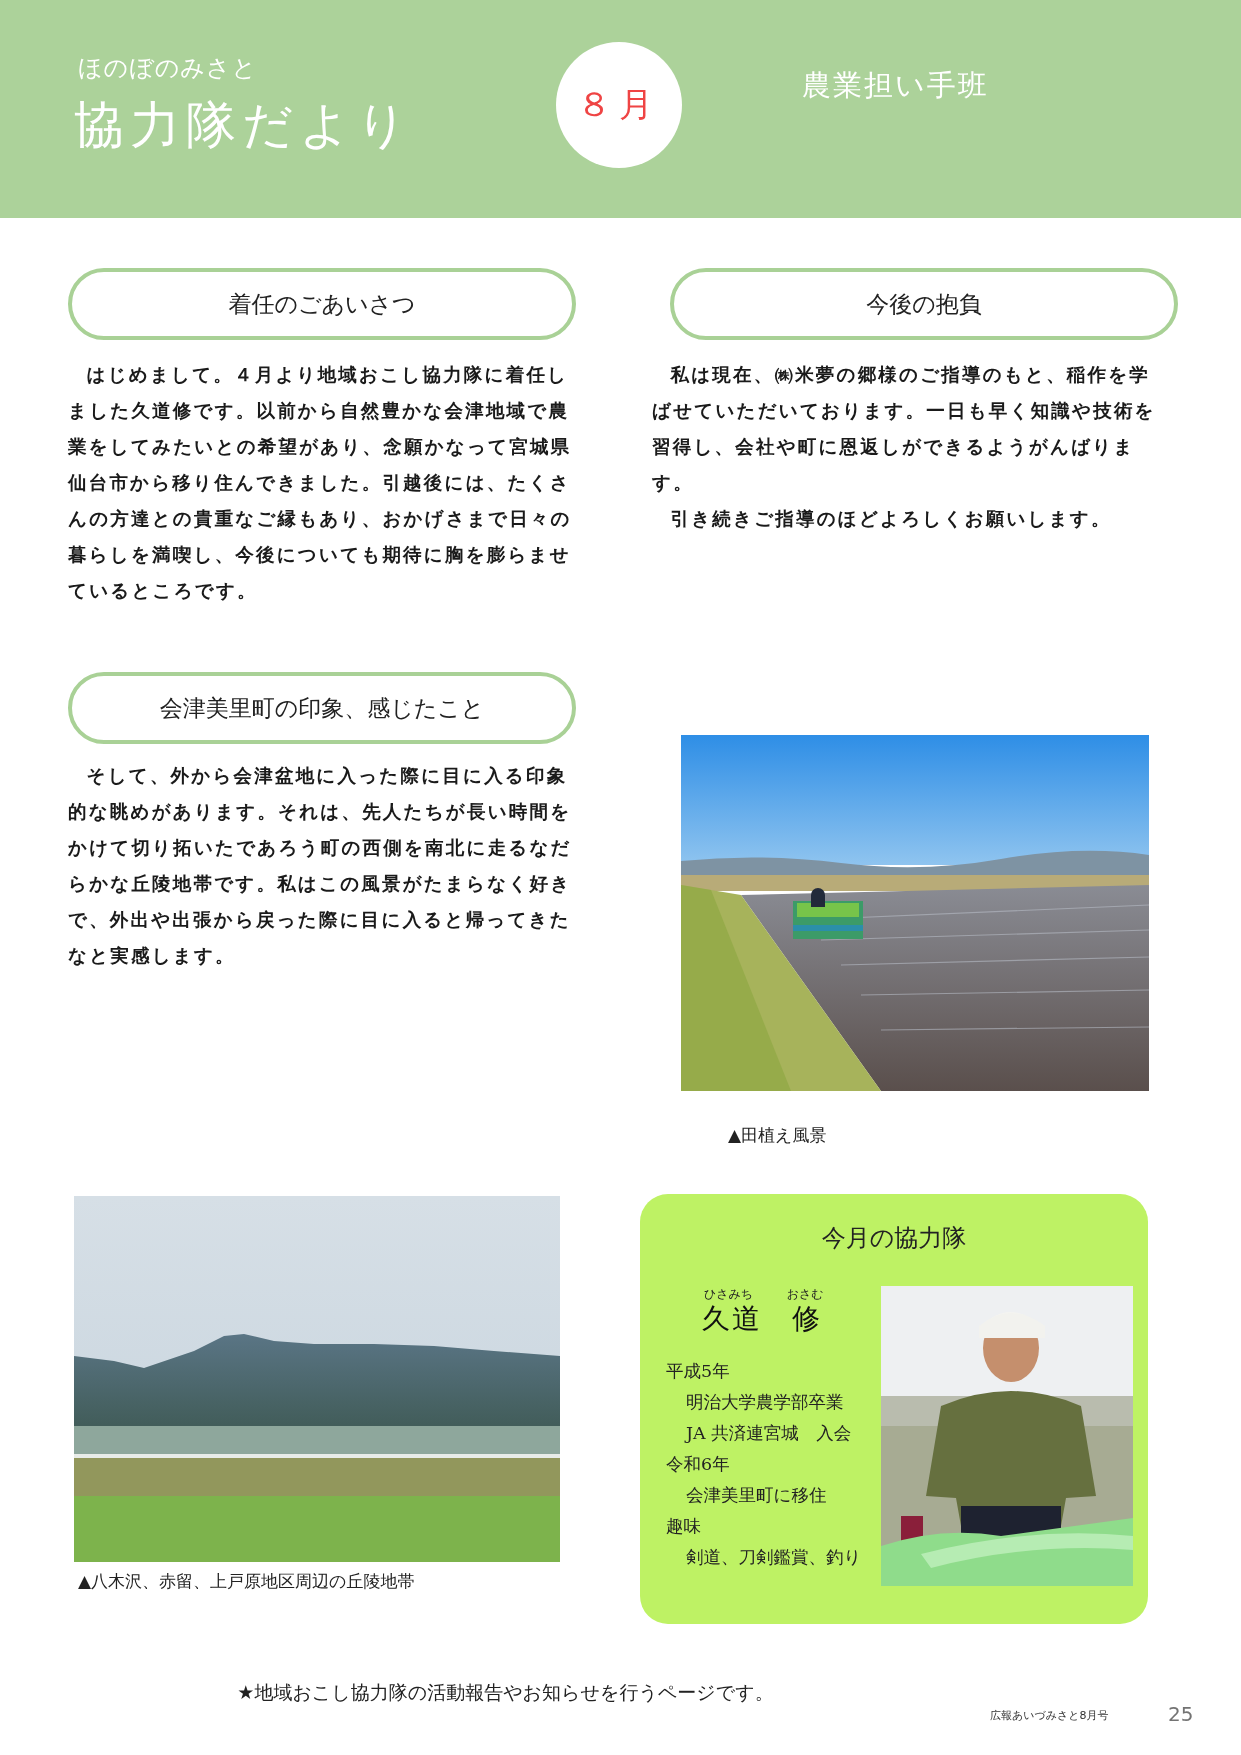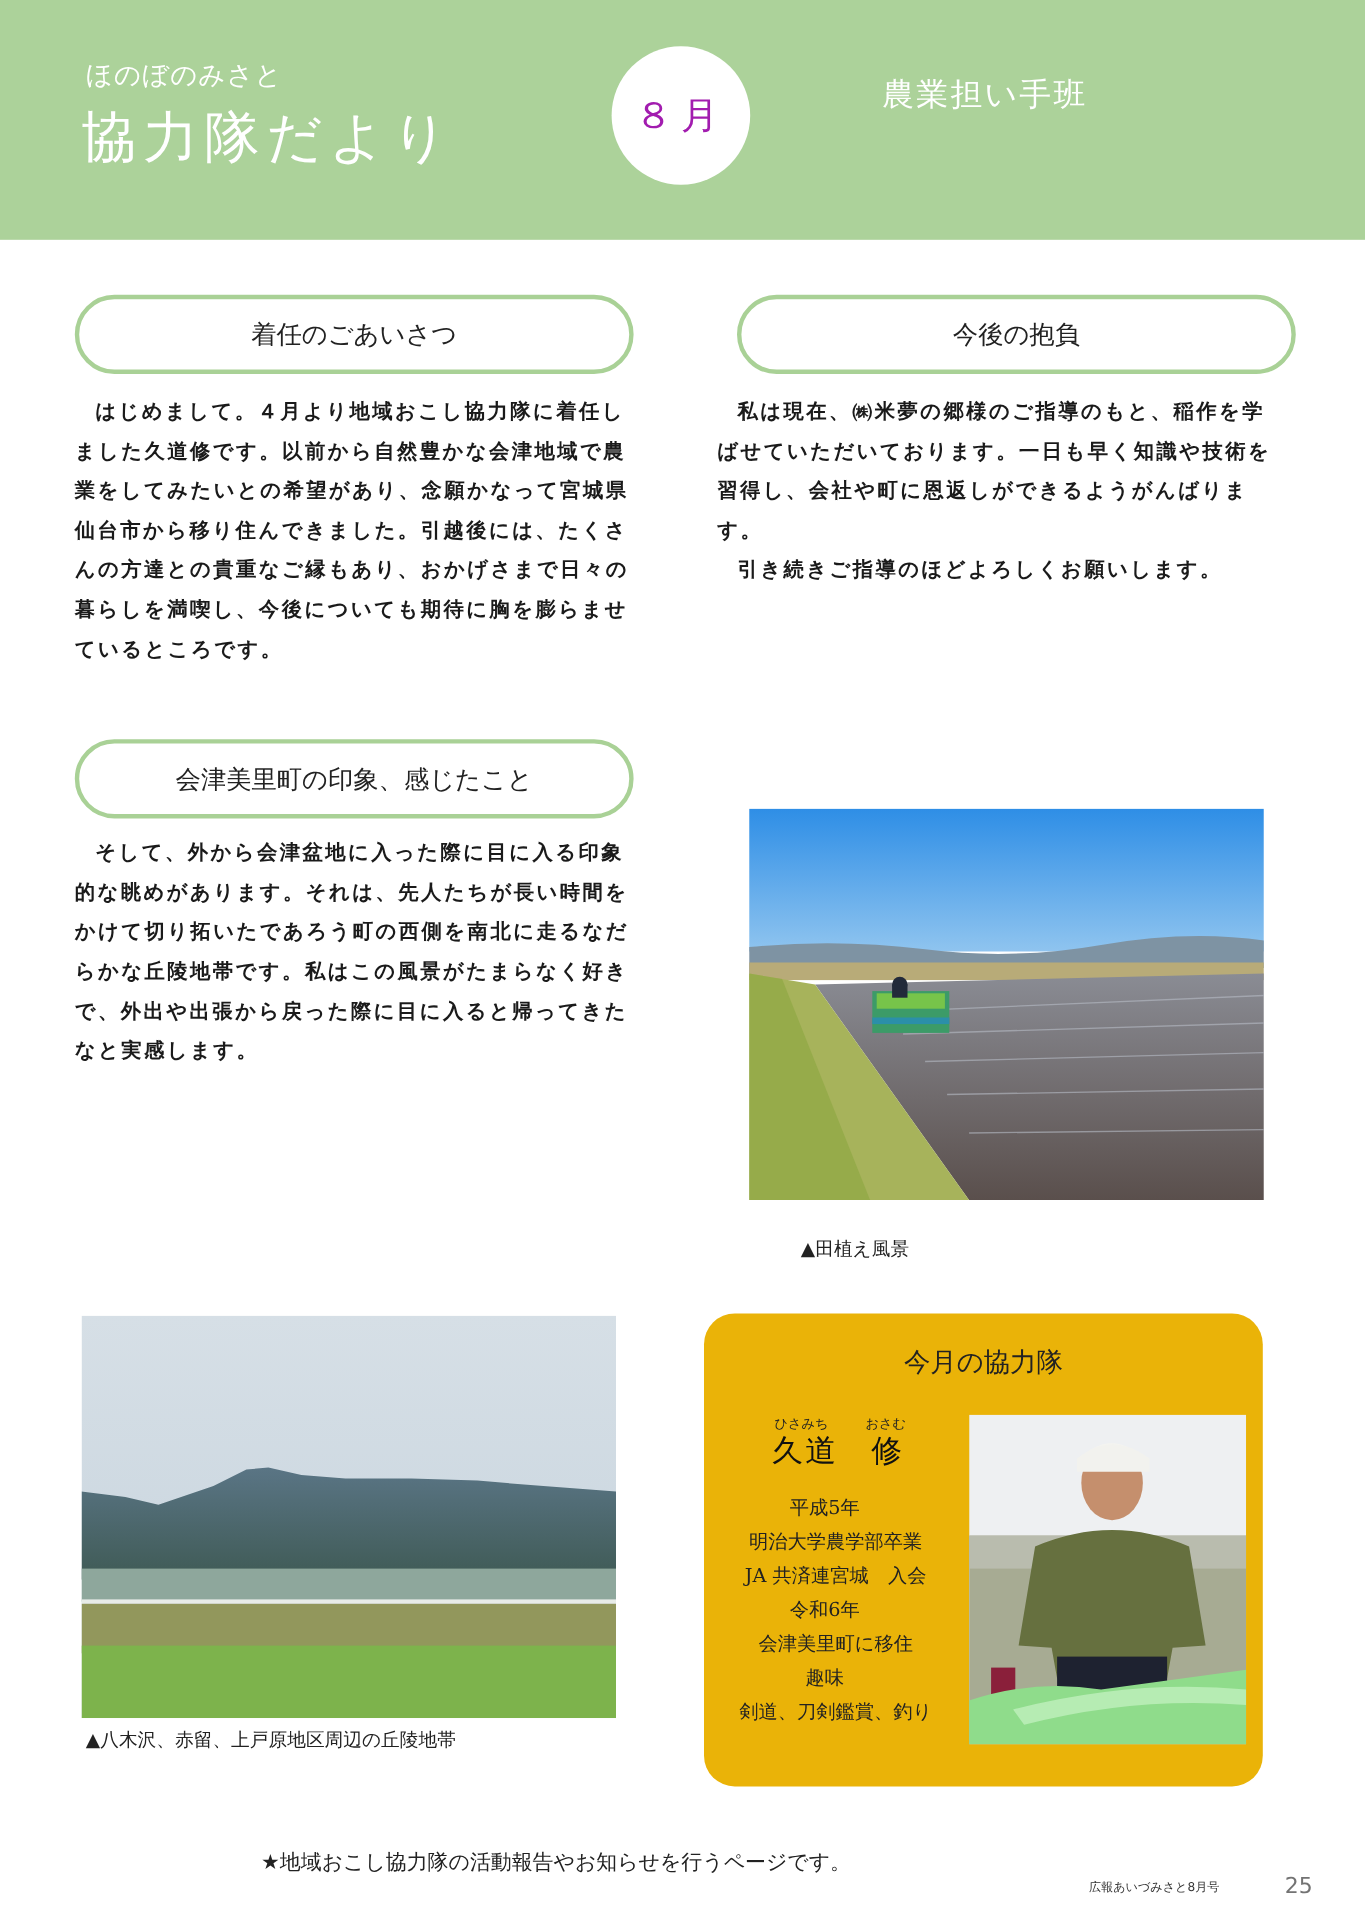--- a/index.html
+++ b/index.html
@@ -4,42 +4,42 @@
 <style>
   * { box-sizing: border-box; margin: 0; padding: 0; }
   html, body { width: 1241px; height: 1755px; background: #ffffff; overflow: hidden; }
   body { position: relative; font-family: "DejaVu Sans", sans-serif; color: #1a1a1a; }
 
   
   .header { position: absolute; left: 0; top: 0; width: 1241px; height: 218px; background: #acd29a; }
   .header .kana { position: absolute; left: 78px; top: 52px; font-size: 24px; color: #fff; letter-spacing: 1px; }
   .header .title { position: absolute; left: 74px; top: 92px; font-size: 50px; color: #fff; letter-spacing: 6px; font-weight: normal; }
   .month-circle { position: absolute; left: 556px; top: 42px; width: 126px; height: 126px; border-radius: 50%; background: #fff;
-                  display: flex; align-items: center; justify-content: center; font-size: 34px; color: #a21caf; letter-spacing: 8px; }
+                  display: flex; align-items: center; justify-content: center; font-size: 34px; color: #ef4444; letter-spacing: 8px; }
   .header .sub1 { position: absolute; left: 802px; top: 66px; font-size: 29px; color: #fff; letter-spacing: 2px; }
   .header .sub2 { position: absolute; left: 802px; top: 122px; font-size: 29px; color: #fff; letter-spacing: 2px; }
 
   
   .pill { position: absolute; width: 508px; height: 72px; border: 4px solid #a9d196; border-radius: 36px; background: #fff;
           display: flex; align-items: center; justify-content: center; font-family: "DejaVu Serif", serif; font-size: 23px; color: #222; }
 
   
   .para { position: absolute; width: 512px; font-size: 18.5px; font-weight: bold; line-height: 36px; letter-spacing: 2.2px; color: #1a1a1a; }
   .para p { text-indent: 1em; }
 
   
   .photo { position: absolute; overflow: hidden; }
   .caption { position: absolute; font-size: 17px; color: #222; }
 
   
-  .card { position: absolute; left: 640px; top: 1194px; width: 508px; height: 430px; background: #eab308; border-radius: 28px; }
+  .card { position: absolute; left: 640px; top: 1194px; width: 508px; height: 430px; background: #bef264; border-radius: 28px; }
   .card .card-title { position: absolute; left: 0; width: 100%; top: 28px; text-align: center; font-size: 24px; color: #222; }
   .card .ruby-row { position: absolute; left: 64px; top: 92px; font-size: 12px; color: #222; }
   .card .name { position: absolute; left: 62px; top: 106px; font-size: 28px; color: #111; letter-spacing: 2px; }
-  .card .bio { position: absolute; left: 12px; top: 162px; font-family: "DejaVu Serif", serif; font-size: 17.5px; line-height: 31px; color: #222; text-align: center; }
+  .card .bio { position: absolute; left: 26px; top: 162px; font-family: "DejaVu Serif", serif; font-size: 17.5px; line-height: 31px; color: #222; }
   .card .bio .ind { padding-left: 20px; }
   .card .portrait { position: absolute; left: 241px; top: 92px; width: 252px; height: 300px; overflow: hidden; }
 
   
   .footer-note { position: absolute; left: 0; width: 1011px; top: 1680px; text-align: center; font-size: 19px; color: #222; }
   .footer-pub { position: absolute; left: 990px; top: 1708px; font-size: 11px; color: #333; }
   .footer-page { position: absolute; left: 1168px; top: 1702px; font-size: 20px; color: #737373; text-align: center; }
 </style>
 </head>
 <body>

